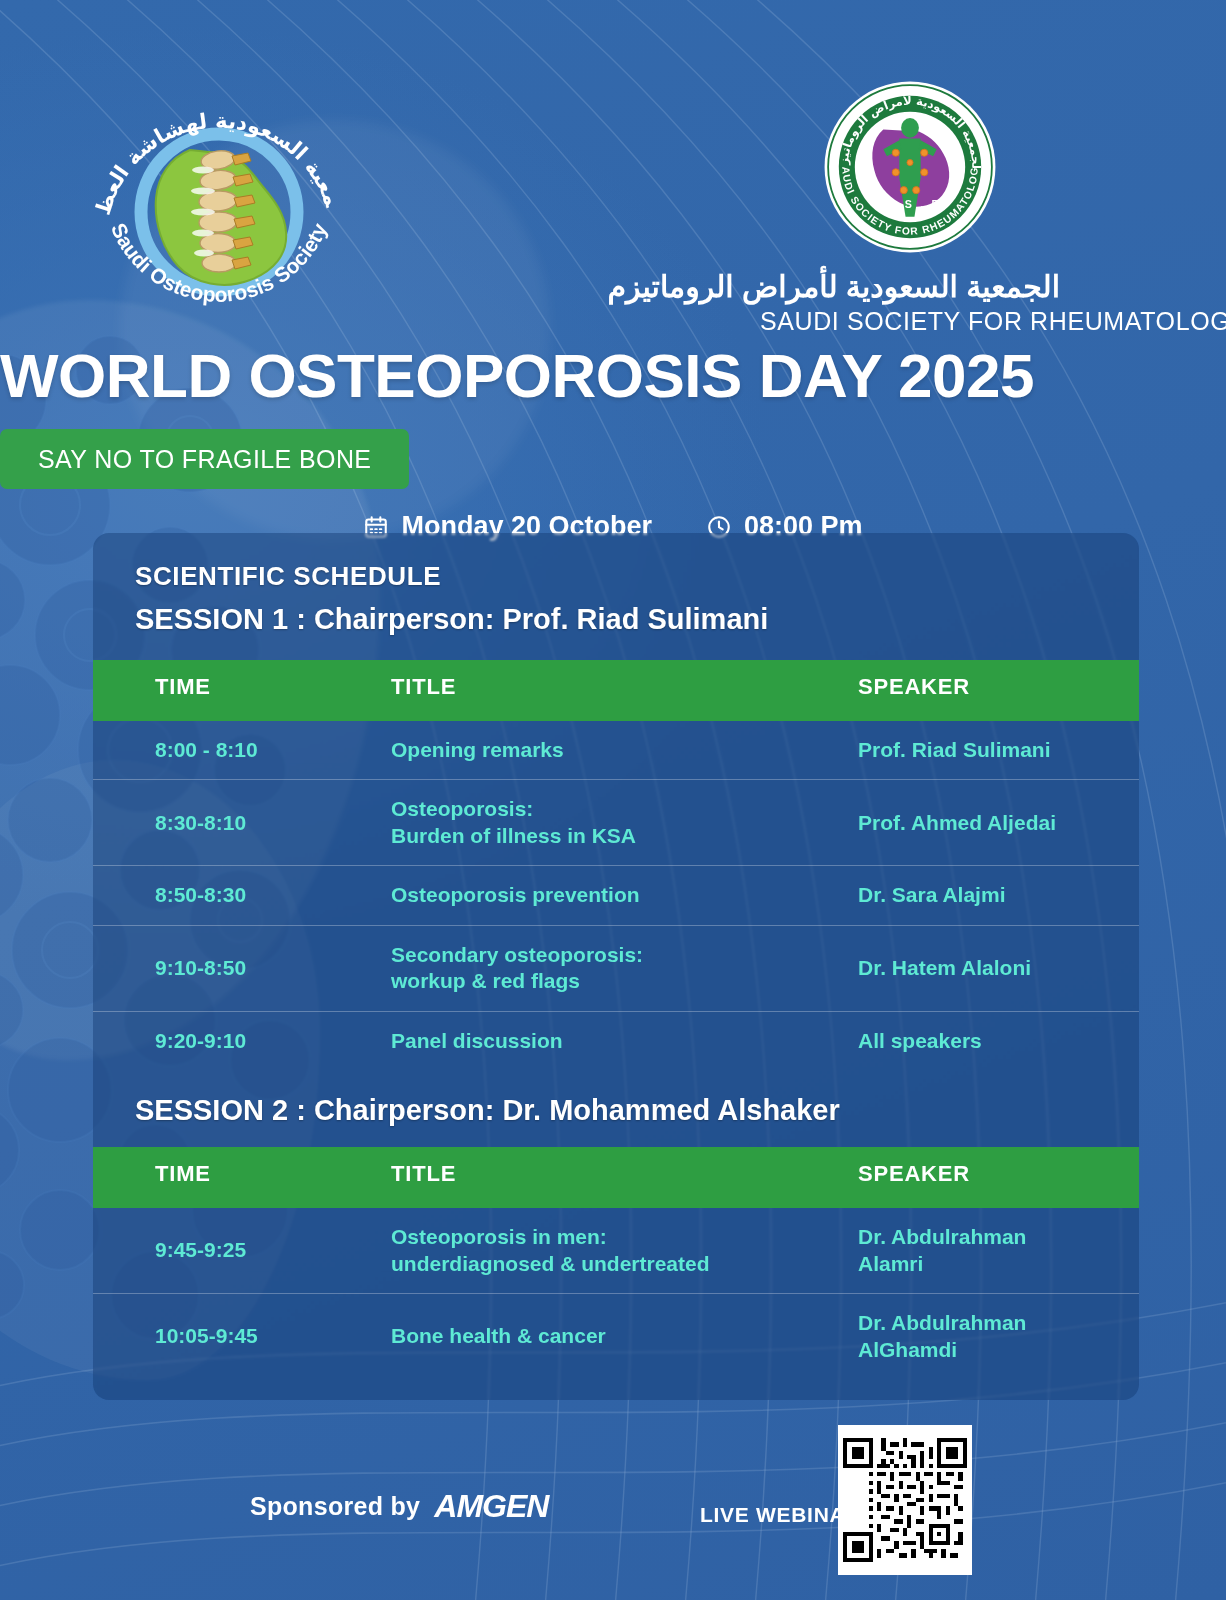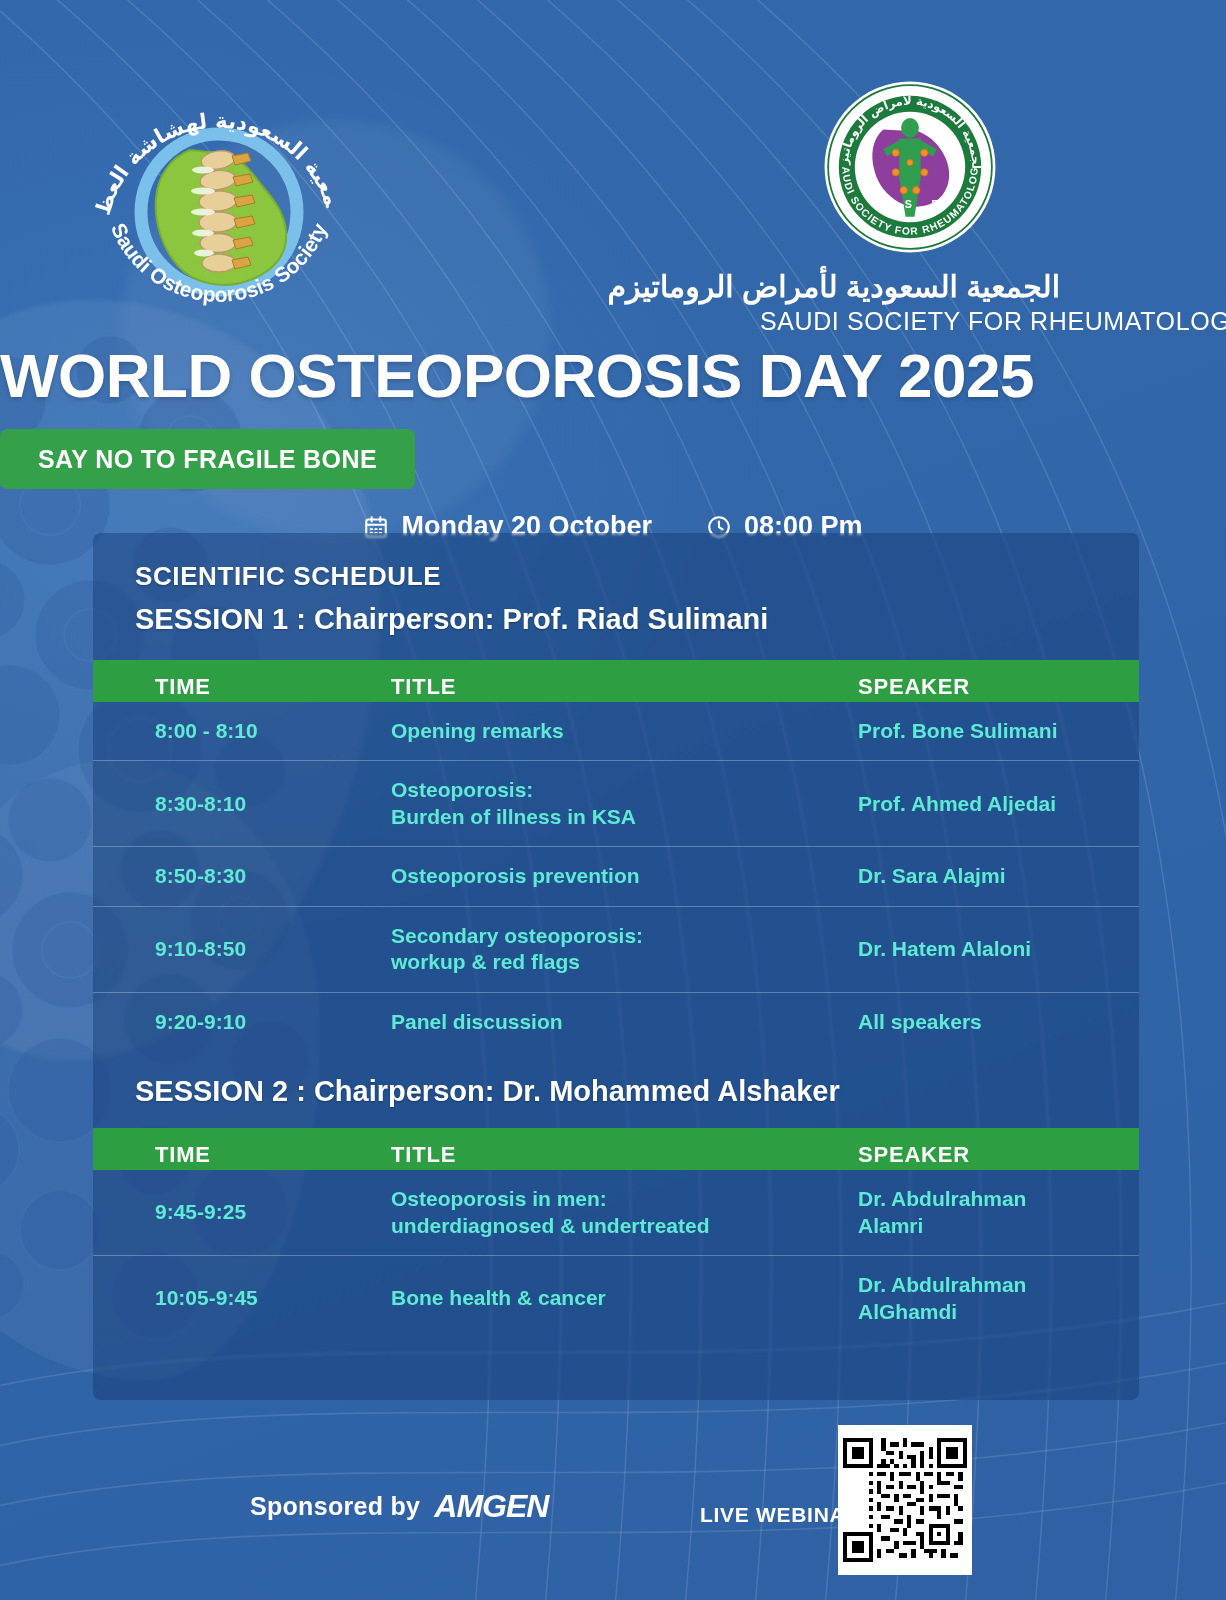--- a/index.html
+++ b/index.html
@@ -92,40 +92,40 @@
     letter-spacing: -0.5px;
     line-height: 1;
     text-shadow: 0 2px 4px rgba(0,0,0,.18);
   }
   .tagline {
     display: inline-block;
     margin-top: 22px;
     background: #34a04a;
     color: #ffffff;
     font-size: 25px;
-    font-weight: 700;
+    font-weight: 400;
     letter-spacing: .4px;
     padding: 16px 38px 15px;
     border-radius: 7px;
   }
   .when-row {
     margin-top: 22px;
     display: flex; justify-content: center; align-items: center; gap: 54px;
     font-size: 27px; font-weight: bold;
   }
   .when-item { display: flex; align-items: center; gap: 12px; }
   .when-item svg { display: block; }
 
   
   .panel {
     position: absolute;
     left: 93px; top: 533px;
     width: 1046px; height: 867px;
     background: rgba(16,54,110,.42);
-    border-radius: 8px;
+    border-radius: 16px;
     backdrop-filter: blur(1px);
     overflow: hidden;
   }
   .panel-inner { position: relative; width: 100%; height: 100%; }
 
   .panel-head { padding: 28px 0 0 42px; }
   .sched-title {
     font-size: 26px; font-weight: 900; letter-spacing: .6px;
     text-shadow: 0 1px 2px rgba(0,0,0,.3);
   }
@@ -140,21 +140,21 @@
     border-collapse: collapse;
     table-layout: fixed;
   }
   table.sched th {
     background: #2e9e42;
     color: #ffffff;
     font-size: 22px;
     font-weight: 900;
     letter-spacing: .8px;
     text-align: left;
-    padding: 14px 0 2px 0;
+    padding: 14px 0 21px 0;
   }
   table.sched td {
     font-size: 21px;
     color: #5eead4;
     padding: 16px 0;
     border-bottom: 1px solid rgba(255,255,255,.28);
     vertical-align: middle;
     line-height: 1.26;
   }
   table.sched tr:last-child td { border-bottom: none; }
@@ -391,21 +391,21 @@
             <tr>
               <th class="col-time">TIME</th>
               <th class="col-title">TITLE</th>
               <th class="col-spk">SPEAKER</th>
             </tr>
           </thead>
           <tbody>
               <tr>
                 <td class="c-time">8:00 - 8:10</td>
                 <td class="c-title">Opening remarks</td>
-                <td class="c-spk">Prof. Bone Sulimani</td>
+                <td class="c-spk">Prof. Riad Sulimani</td>
               </tr>
               <tr>
                 <td class="c-time">8:30-8:10</td>
                 <td class="c-title">Osteoporosis:<br>Burden of illness in KSA</td>
                 <td class="c-spk">Prof. Ahmed Aljedai</td>
               </tr>
               <tr>
                 <td class="c-time">8:50-8:30</td>
                 <td class="c-title">Osteoporosis prevention</td>
                 <td class="c-spk">Dr. Sara Alajmi</td>

